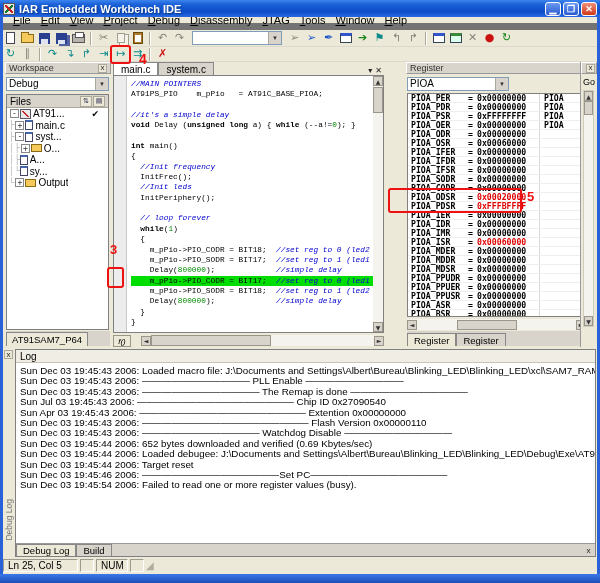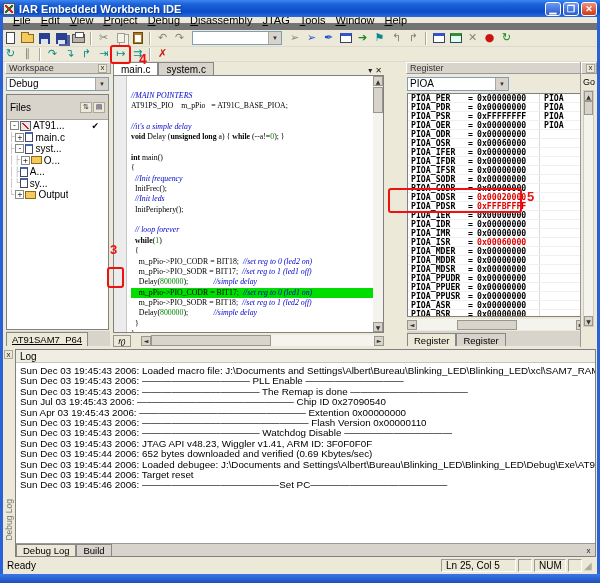--- a/index.html
+++ b/index.html
@@ -58,45 +58,45 @@
   .main{position:absolute;left:0;top:62px;width:600px;height:285px;background:#ece9d8;}
   .phead{position:absolute;left:0;right:0;top:0;height:12px;background:#d8d4cc;border:1px solid #fff;border-right-color:#999;border-bottom-color:#999;
     font-size:9px;color:#333;display:flex;align-items:center;padding:0 3px;}
   .phead-title{flex:1;overflow:hidden;white-space:nowrap;}
   .px{font-size:8px;color:#222;width:9px;height:9px;border:1px solid #aca899;background:#ece9d8;display:flex;align-items:center;justify-content:center;line-height:8px;}
   .combo{position:absolute;height:14px;background:#fff;border:1px solid #7f9db9;display:flex;}
   
   #ws-panel{position:absolute;left:5px;top:0;width:106px;height:285px;}
   #ws-combo{left:1px;top:15px;width:103px;}
   .files-box{position:absolute;left:1px;top:32px;width:103px;bottom:17px;background:#fff;border:1px solid #808080;}
-  .files-head{height:13px;background:#d8d4cc;border-bottom:1px solid #aca899;display:flex;align-items:center;font-size:10px;padding:12px 3px;}
+  .files-head{height:13px;background:#d8d4cc;border-bottom:1px solid #aca899;display:flex;align-items:center;font-size:10px;padding:0 3px;}
   .files-head .fh-label{flex:1;}
   .fh-btn{width:12px;height:11px;border:1px solid #aca899;background:#ece9d8;font-size:7px;display:flex;align-items:center;justify-content:center;margin-left:1px;color:#335;}
   .tree-row{height:11.5px;display:flex;align-items:center;font-size:10px;white-space:nowrap;overflow:hidden;padding-left:2px;}
   .tree-lines{font-family:"DejaVu Sans Mono",monospace;font-size:9px;color:#b8b8b8;line-height:10px;}
   .exp{width:9px;height:9px;border:1px solid #888;background:#fff;font-size:8px;line-height:7px;text-align:center;color:#333;margin:0 1px;flex:none;font-family:"DejaVu Sans Mono",monospace;}
   .ti{flex:none;margin-right:2px;}
   .ti-proj{width:11px;height:10px;background:#e8e8e8;border:1px solid #556;position:relative;}
   .ti-proj::before{content:"";position:absolute;inset:1px;background:linear-gradient(45deg,transparent 42%,#c22 42%,#c22 58%,transparent 58%);}
   .ti-doc{width:8px;height:10px;background:#fff;border:1px solid #446;border-top:2px solid #46a;}
   .ti-folder{width:11px;height:8px;background:#f6c95c;border:1px solid #8a6a12;}
   .tree-label{overflow:hidden;text-overflow:ellipsis;}
   .tree-check{margin-left:auto;margin-right:9px;font-size:9px;font-family:"DejaVu Sans",sans-serif;}
   .ws-tabs{position:absolute;left:1px;bottom:1px;height:15px;right:1px;background:#d8d4cc;display:flex;align-items:flex-end;}
-  .ws-tab{height:14px;background:#ece9d8;border:1px solid #888;border-bottom:none;font-size:9.5px;padding:1px 5px 0 5px;text-decoration:underline;}
+  .ws-tab{height:14px;background:#ece9d8;border:1px solid #888;border-bottom:none;font-size:9.5px;padding:1px 5px 0 5px;}
   
   #editor{position:absolute;left:113px;top:0;width:271px;height:285px;}
   .etabbar{position:absolute;left:0;top:0;right:0;height:13px;display:flex;align-items:flex-end;}
   .etab{height:13px;border:1px solid #888;border-bottom:none;background:#d8d4cc;font-size:10px;padding:0 7px;line-height:13px;}
   .etab.active{background:#fff;height:13px;}
   .etab-icons{margin-left:auto;display:flex;align-items:center;gap:3px;padding-right:2px;font-size:8px;color:#222;}
   .ecode{position:absolute;left:0;top:13px;right:0;bottom:14px;background:#fff;border:1px solid #808080;overflow:hidden;}
   .gutter{position:absolute;left:0;top:0;bottom:0;width:13px;background:#ececec;border-right:1px solid #c8c8c8;}
   .code-lines{position:absolute;left:14px;top:0;right:10px;bottom:0;padding:3px 0 0 3px;
-    font-family:Liberation Serif, serif;font-size:7.8px;line-height:10.35px;white-space:pre;overflow:hidden;margin-top:12px;}
+    font-family:Liberation Mono, monospace;font-size:7.8px;line-height:10.35px;white-space:pre;overflow:hidden;}
   .code-line{height:10.35px;}
   .code-line.hl{background:#00dd00;}
   .sx-c{color:#0000cd;font-style:italic;}
   .sx-k{font-weight:bold;}
   .sx-n{color:#008800;}
   
   .sb-v{position:absolute;width:10px;background:#f4f3ee;}
   .sb-h{position:absolute;height:11px;background:#f4f3ee;display:flex;align-items:center;}
   .sb-arrow{width:10px;height:10px;background:#d8d4cc;border:1px solid #9a968a;font-size:6px;color:#333;display:flex;align-items:center;justify-content:center;flex:none;font-family:"DejaVu Sans",sans-serif;}
   .sb-thumb{background:#d8d4cc;border:1px solid #9a968a;}
@@ -583,36 +583,35 @@
     <div class="log-main">
       <div class="log-head">Log</div>
       <div class="log-lines" id="log-lines">
           <div class="log-line">Sun Dec 03 19:45:43 2006: Loaded macro file: J:\Documents and Settings\Albert\Bureau\Blinking_LED\Blinking_LED\xcl\SAM7_RAM.mac</div>
           <div class="log-line">Sun Dec 03 19:45:43 2006: ——————————— PLL  Enable ——————————</div>
           <div class="log-line">Sun Dec 03 19:45:43 2006: ———————————— The Remap is done ————————————</div>
           <div class="log-line">Sun Jul 03 19:45:43 2006: ———————————————— Chip ID   0x27090540</div>
           <div class="log-line">Sun Apr 03 19:45:43 2006: ————————————————— Extention 0x00000000</div>
           <div class="log-line">Sun Dec 03 19:45:43 2006: ————————————————— Flash Version 0x00000110</div>
           <div class="log-line">Sun Dec 03 19:45:43 2006: ———————————— Watchdog Disable ———————————</div>
-          <div class="log-line">Sun Dec 03 19:45:43 2006: JTAG API v48.23, Wiggler v1.41, ARM ID: 3F0F0F0F</div>
           <div class="log-line">Sun Dec 03 19:45:44 2006: 652 bytes downloaded and verified (0.69 Kbytes/sec)</div>
           <div class="log-line">Sun Dec 03 19:45:44 2006: Loaded debugee: J:\Documents and Settings\Albert\Bureau\Blinking_LED\Blinking_LED\Debug\Exe\AT91SAM7_P64.d79</div>
           <div class="log-line">Sun Dec 03 19:45:44 2006: Target reset</div>
           <div class="log-line">Sun Dec 03 19:45:46 2006: ——————————————Set PC——————————————</div>
+          <div class="log-line">Sun Dec 03 19:45:54 2006: Failed to read one or more register values (busy).</div>
         </div>
       <div class="log-tabs" id="logtabs">
           <span class="ltab active">Debug Log</span>
           <span class="ltab">Build</span>
           <span class="px">x</span>
         </div>
     </div>
   </div>
 
   <div class="statusbar">
-    <span class="sb-ready">Ready</span>
     <span class="sb-box sb-pos">Ln 25, Col 5</span>
     <span class="sb-box sb-small"></span>
     <span class="sb-box sb-num">NUM</span>
     <span class="sb-box sb-small"></span>
     <span class="sb-grip">◢</span>
   </div>
 
   <span class="ann" id="ann-tab4">4</span>
   <span class="ann" id="ann-g3">3</span>
   <span class="ann ann-box" id="ann-gbox"></span>

